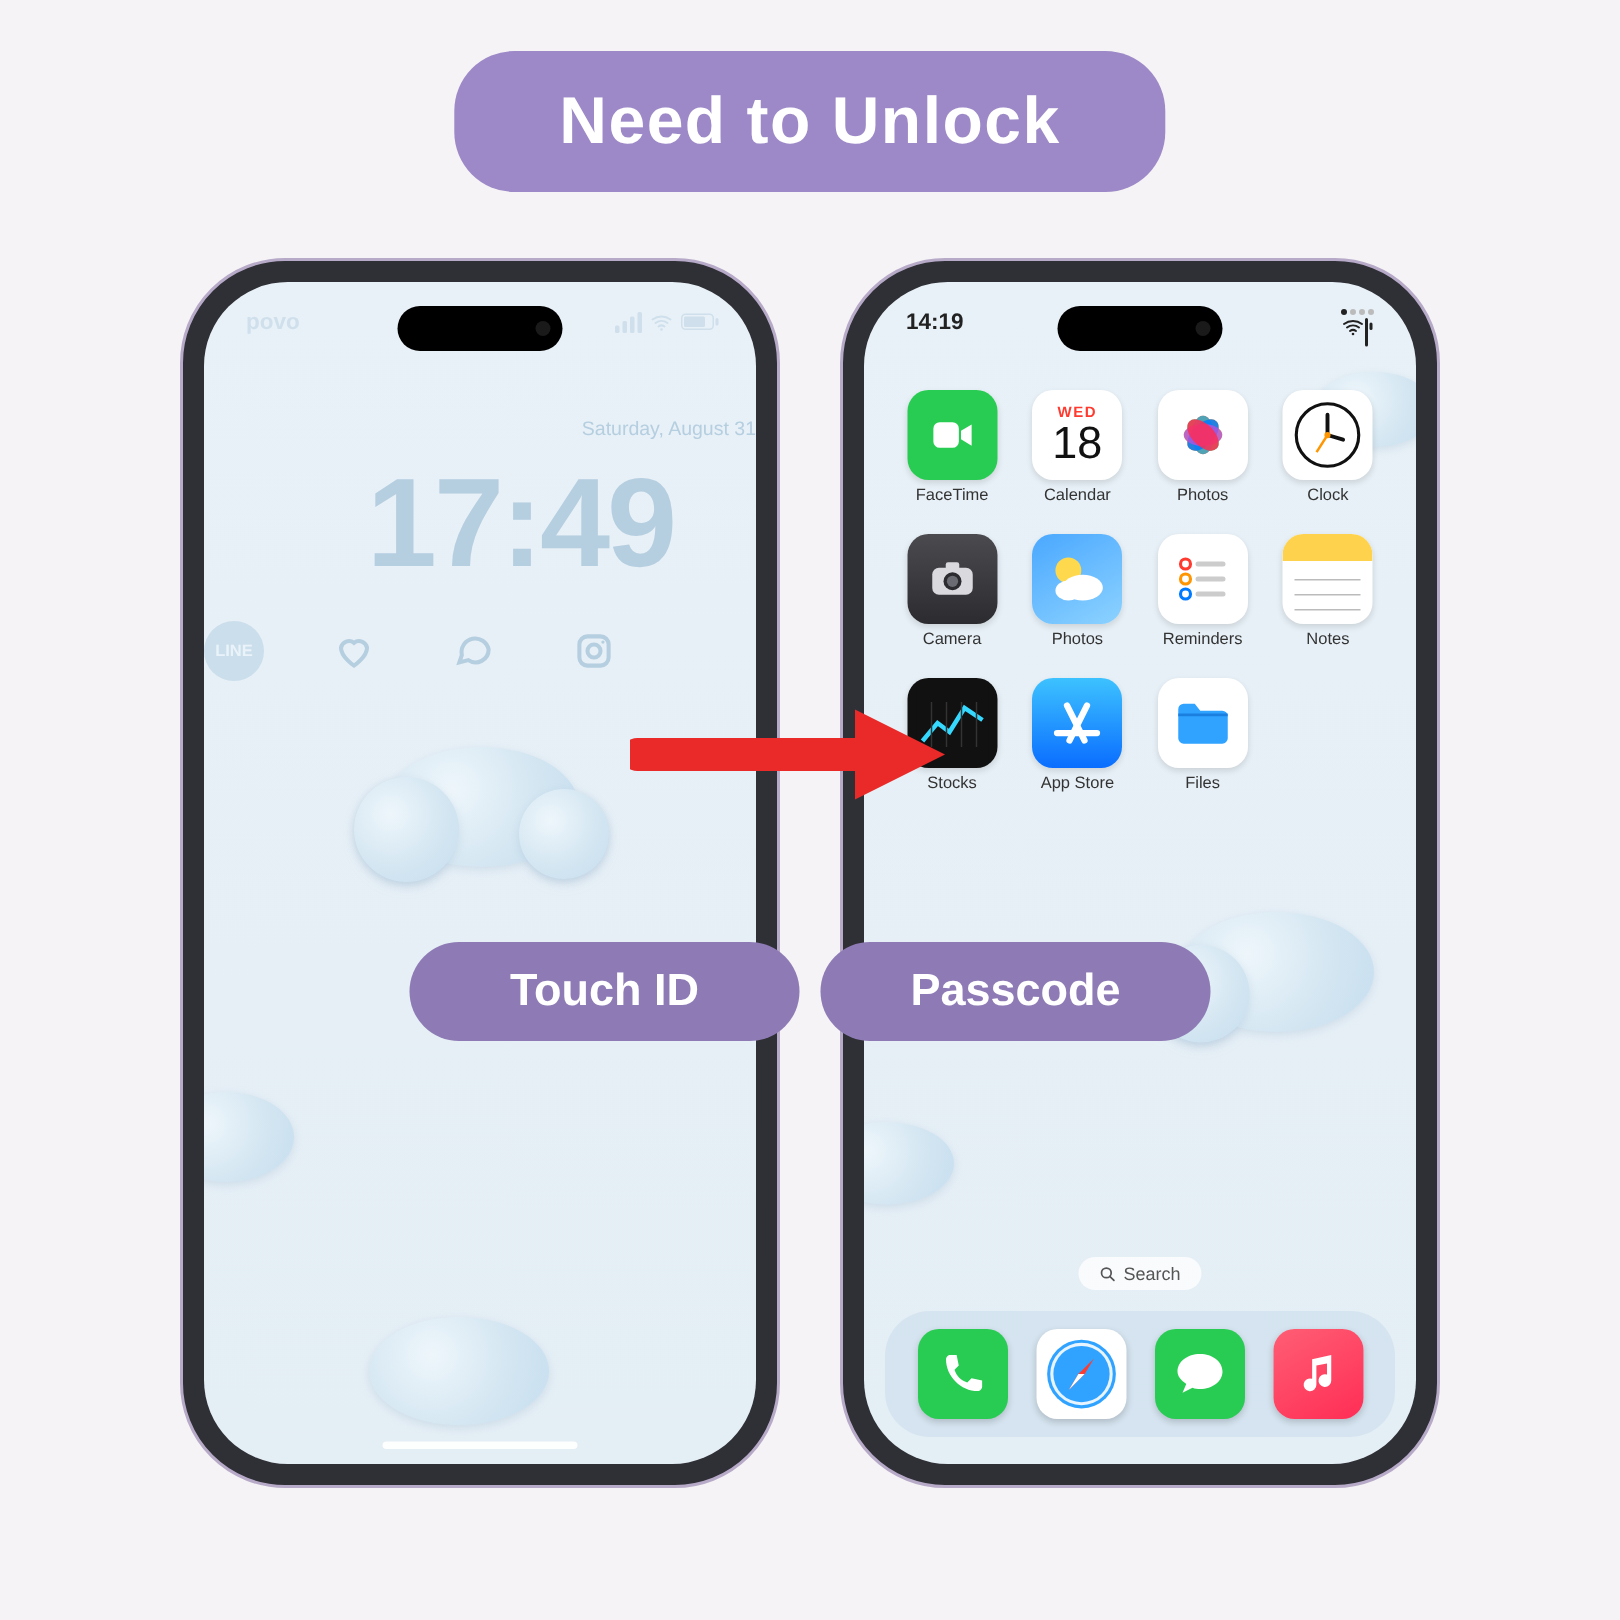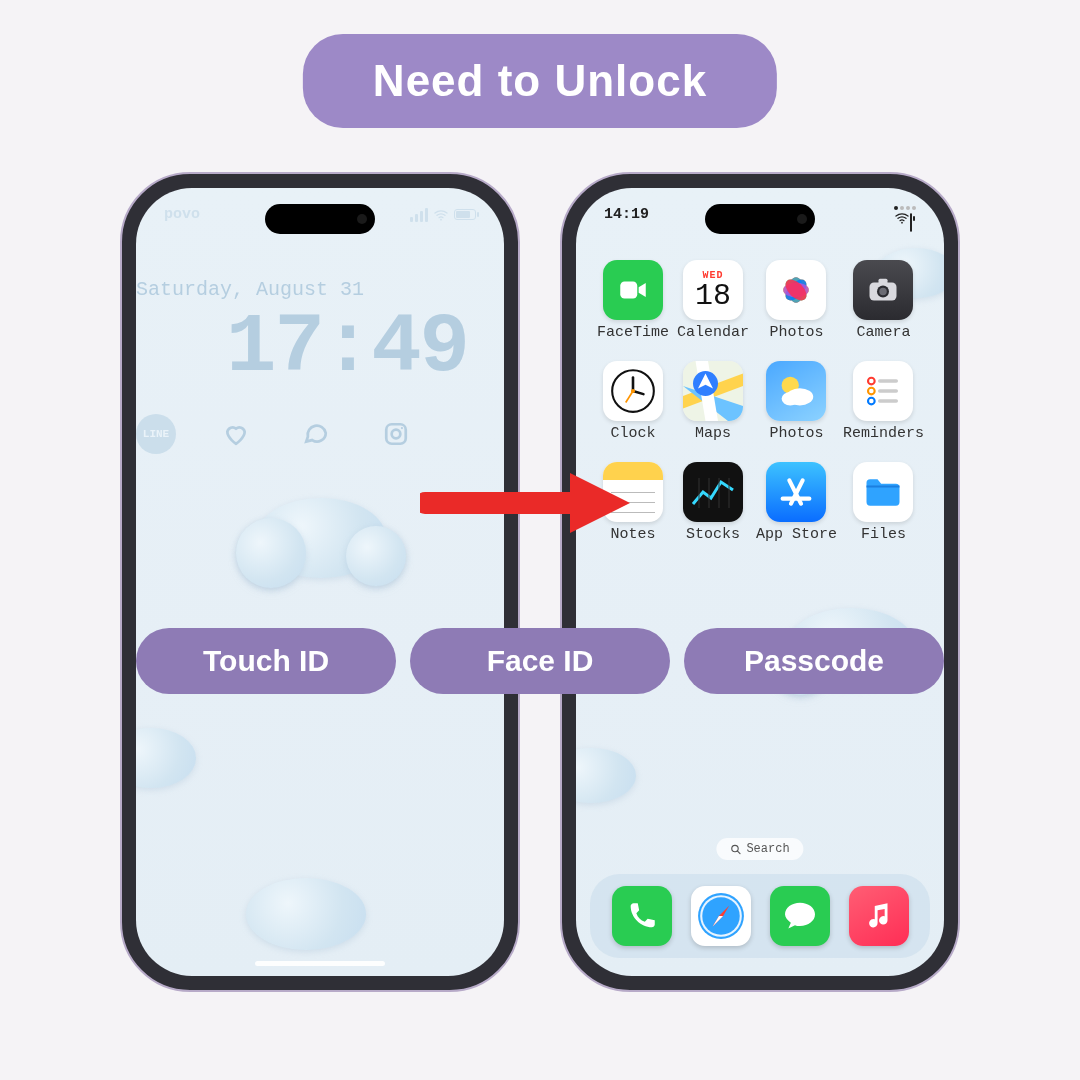--- a/index.html
+++ b/index.html
@@ -40,21 +40,20 @@
   .phone.left  { left: 120px; top: 172px; }
   .phone.right { left: 560px; top: 172px; }
 
   .screen {
     width: 100%;
     height: 100%;
     border-radius: 56px;
     position: relative;
     overflow: hidden;
     background: linear-gradient(180deg,#e8f1f7 0%,#e6eff6 60%,#e4eef5 100%);
-    font-family: Liberation Mono, monospace;
   }
 
   
   .notch {
     position: absolute;
     top: 16px;
     left: 50%;
     transform: translateX(-50%);
     width: 110px;
     height: 30px;
@@ -95,22 +94,22 @@
   .sigbars span:nth-child(1){height:5px}
   .sigbars span:nth-child(2){height:8px}
   .sigbars span:nth-child(3){height:11px}
   .sigbars span:nth-child(4){height:14px}
   .wifi-ic{width:16px;height:16px;}
   .batt-ic{width:22px;height:11px;border:1.5px solid #cfe0ec;border-radius:3px;position:relative;}
   .batt-ic::after{content:"";position:absolute;right:-4px;top:2px;width:2px;height:5px;background:#cfe0ec;border-radius:1px;}
   .batt-ic .fill{position:absolute;left:1px;top:1px;bottom:1px;width:70%;background:#cfe0ec;border-radius:1px;}
 
   .ls-date {
-    position:absolute; top:90px; width:100%; text-align:left;
-    color:#b5cee0; font-size:20px; font-weight:500;
+    position:absolute; top:90px; width:100%; text-align:right;
+    color:#b5cee0; font-size:13px; font-weight:500;
   }
   .ls-time {
     position:absolute; top:112px; width:100%; text-align:center;
     color:#b5cee0; font-size:84px; font-weight:700; letter-spacing:-2px;margin-left:27px;
   }
   .ls-icons {
     position:absolute; top:226px; width:100%;
     display:flex; justify-content:flex-start; gap:40px;
   }
   .ls-ic {
@@ -152,21 +151,21 @@
     display:flex;flex-direction:column;align-items:center;gap:4px;
   }
   .app .tile{
     width:60px;height:60px;border-radius:14px;
     display:flex;align-items:center;justify-content:center;
     box-shadow:0 2px 4px rgba(0,0,0,.12);
     position:relative; overflow:hidden;
     font-size:30px;
   }
   .app .lbl{
-    font-size:15px;color:#333;text-align:center;white-space:nowrap;
+    font-size:11px;color:#333;text-align:center;white-space:nowrap;
   }
 
   
   .t-facetime{background:#29cc52;}
   .t-facetime svg{width:34px;height:34px;fill:#fff}
   .t-calendar{background:#fff;flex-direction:column;}
   .t-calendar .wd{font-size:10px;font-weight:700;color:#ff3b30;letter-spacing:1px}
   .t-calendar .dn{font-size:30px;font-weight:400;color:#111;line-height:1}
   .t-photos{background:#fff;}
   .t-camera{background:linear-gradient(#4a4a4f,#2b2b30);}
@@ -344,55 +343,42 @@
               <ellipse rx="8" ry="14" fill="#30b0c7" opacity=".85" transform="rotate(180)"></ellipse>
               <ellipse rx="8" ry="14" fill="#007aff" opacity=".85" transform="rotate(225)"></ellipse>
               <ellipse rx="8" ry="14" fill="#af52de" opacity=".85" transform="rotate(270)"></ellipse>
               <ellipse rx="8" ry="14" fill="#ff2d55" opacity=".85" transform="rotate(315)"></ellipse>
             </g>
           </svg>
         </div>
         <div class="lbl">Photos</div>
       </div>
       <div class="app">
-        <div class="tile t-camera">
-          <svg viewBox="0 0 48 48">
-              <rect x="6" y="14" width="36" height="24" rx="6"></rect>
-              <circle cx="24" cy="26" r="8" fill="#2b2b30"></circle>
-              <circle cx="24" cy="26" r="5" fill="#6b6b73"></circle>
-              <rect x="18" y="9" width="12" height="7" rx="2"></rect>
-            </svg>
-        </div>
-        <div class="lbl">Camera</div>
-      </div>
-
-      <div class="app">
         <div class="tile t-clock">
           <svg viewBox="0 0 48 48" width="50" height="50">
               <circle cx="24" cy="24" r="20" fill="#fff" stroke="#111" stroke-width="2"></circle>
               <line x1="24" y1="24" x2="24" y2="11" stroke="#111" stroke-width="2.5" stroke-linecap="round"></line>
               <line x1="24" y1="24" x2="34" y2="27" stroke="#111" stroke-width="2.5" stroke-linecap="round"></line>
               <line x1="24" y1="24" x2="17" y2="35" stroke="#ff9500" stroke-width="1.6"></line>
               <circle cx="24" cy="24" r="2" fill="#ff9500"></circle>
             </svg>
         </div>
         <div class="lbl">Clock</div>
       </div>
-      <div class="app">
-        <div class="tile t-maps">
-          <svg viewBox="0 0 48 48" width="60" height="60">
-              <rect width="48" height="48" fill="#eef4e6"></rect>
-              <path d="M0 28L48 10v10L0 38z" fill="#ffd34d"></path>
-              <path d="M0 20L48 36v12H36z" fill="#6cc3ff"></path>
-              <path d="M10 0h10l8 48H18z" fill="#fff"></path>
-              <circle cx="18" cy="18" r="10" fill="#2f7fff"></circle>
-              <polygon points="18,10 24,22 18,19 12,22" fill="#fff"></polygon>
-            </svg>
-        </div>
-        <div class="lbl">Maps</div>
+
+      <div class="app">
+        <div class="tile t-camera">
+          <svg viewBox="0 0 48 48">
+              <rect x="6" y="14" width="36" height="24" rx="6"></rect>
+              <circle cx="24" cy="26" r="8" fill="#2b2b30"></circle>
+              <circle cx="24" cy="26" r="5" fill="#6b6b73"></circle>
+              <rect x="18" y="9" width="12" height="7" rx="2"></rect>
+            </svg>
+        </div>
+        <div class="lbl">Camera</div>
       </div>
       <div class="app">
         <div class="tile t-weather">
           <svg viewBox="0 0 48 48" width="46" height="46">
               <circle cx="18" cy="18" r="9" fill="#ffd94d"></circle>
               <ellipse cx="28" cy="30" rx="14" ry="9" fill="#fff"></ellipse>
               <ellipse cx="18" cy="32" rx="9" ry="7" fill="#fff"></ellipse>
             </svg>
         </div>
         <div class="lbl">Photos</div>
@@ -496,15 +482,14 @@
 
 <div class="arrow">
   <svg viewBox="0 0 210 70">
     <line x1="5" y1="35" x2="160" y2="35" stroke="#ea2a28" stroke-width="22" stroke-linecap="round"></line>
     <polygon points="150,5 210,35 150,65" fill="#ea2a28"></polygon>
   </svg>
 </div>
 
 <div class="method-pills">
   <div class="method-pill">Touch ID</div>
-  <div class="method-pill">Face ID</div>
   <div class="method-pill">Passcode</div>
 </div>
 
 </body></html>

